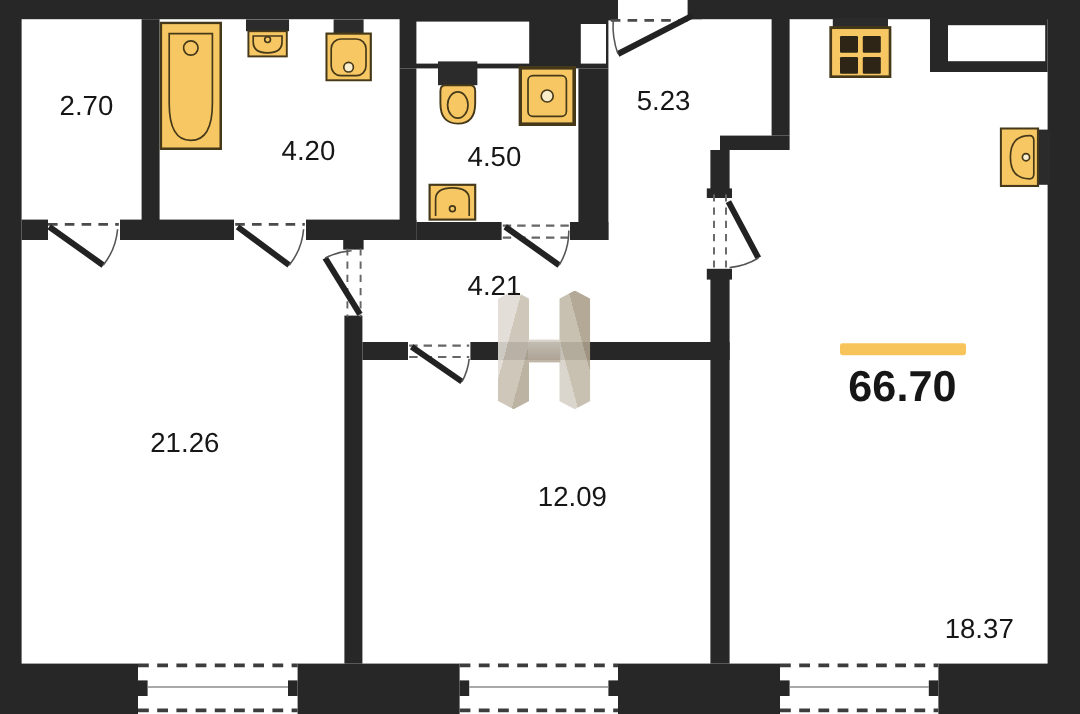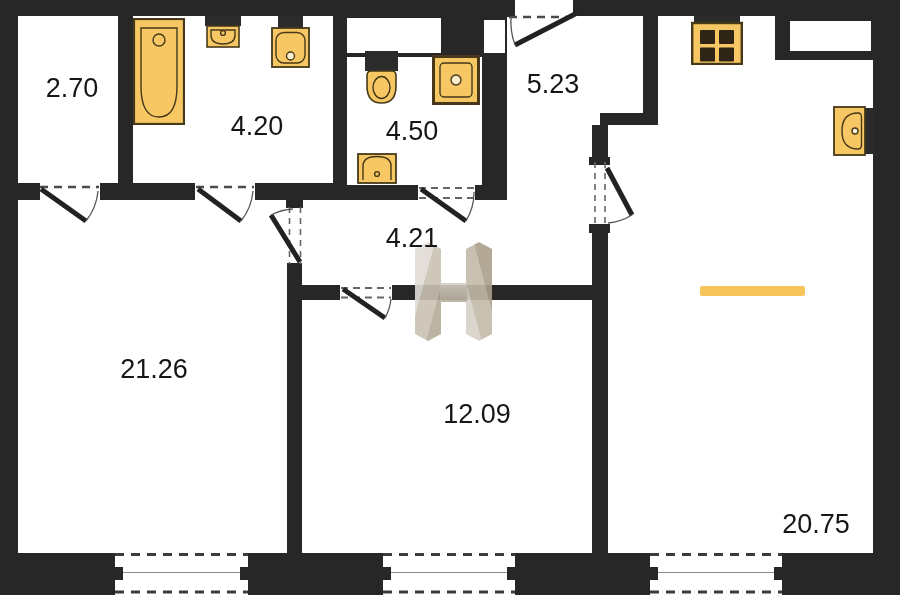--- a/index.html
+++ b/index.html
@@ -5,21 +5,21 @@
   html,body{margin:0;padding:0;background:#fff;}
   .plan{position:relative;width:900px;height:595px;background:#fff;overflow:hidden;
         font-family:"Liberation Sans",sans-serif;}
   .w{position:absolute;background:var(--wall,#272727);}
   .nw{position:absolute;background:#fff;}
   .fx{position:absolute;}
   .sy{fill:var(--fixture-fill,#F6C763);stroke:var(--fixture-border,#45391A);stroke-width:1.6px;}
   .so{fill:none;stroke:var(--fixture-border,#45391A);stroke-width:1.4px;}
   .sd{fill:var(--fixture-dark,#2B2B2B);}
   .sq{fill:#2E2517;}
-  .lbl{position:absolute;transform:translate(-50%,-50%);font-size:27px;color:var(--label,#161616);
+  .lbl{position:absolute;transform:translate(-50%,-50%);font-size:23px;color:var(--label,#161616);
        white-space:nowrap;z-index:30;}
   .total-lbl{font-weight:bold;font-size:36px;}
   .bar{position:absolute;left:700px;top:286px;width:105px;height:10px;border-radius:2px;
        background:var(--accent-bar,#F7C45C);z-index:25;}
   .overlay{position:absolute;left:0;top:0;z-index:15;}
   .badge{position:absolute;left:492px;top:216px;width:62px;height:62px;border-radius:50%;
          background:var(--badge-bg,#F8D88E);display:flex;align-items:center;justify-content:center;
          font-size:17px;font-weight:600;letter-spacing:1px;color:var(--badge-text,#A79A82);z-index:22;}
   .hmark{position:absolute;left:415px;top:242px;width:77px;height:99px;opacity:.9;z-index:20;}
   .hbar{position:absolute;top:0;width:26px;height:99px;
@@ -186,17 +186,18 @@
     <div class="hcross"></div>
   </div>
 
   <div class="lbl" style="left:72px;top:88px">2.70</div>
   <div class="lbl" style="left:257px;top:126px">4.20</div>
   <div class="lbl" style="left:412px;top:131px">4.50</div>
   <div class="lbl" style="left:553px;top:84px">5.23</div>
   <div class="lbl" style="left:412px;top:238px">4.21</div>
   <div class="lbl" style="left:154px;top:369px">21.26</div>
   <div class="lbl" style="left:477px;top:414px">12.09</div>
-  <div class="lbl" style="left:816px;top:524px">20.75</div>
+  <div class="lbl" style="left:816px;top:524px">18.37</div>
 
   <div class="bar"></div>
+  <div class="lbl total-lbl" style="left:752px;top:322px">66.70</div>
 
 </div>
 
 </body></html>

